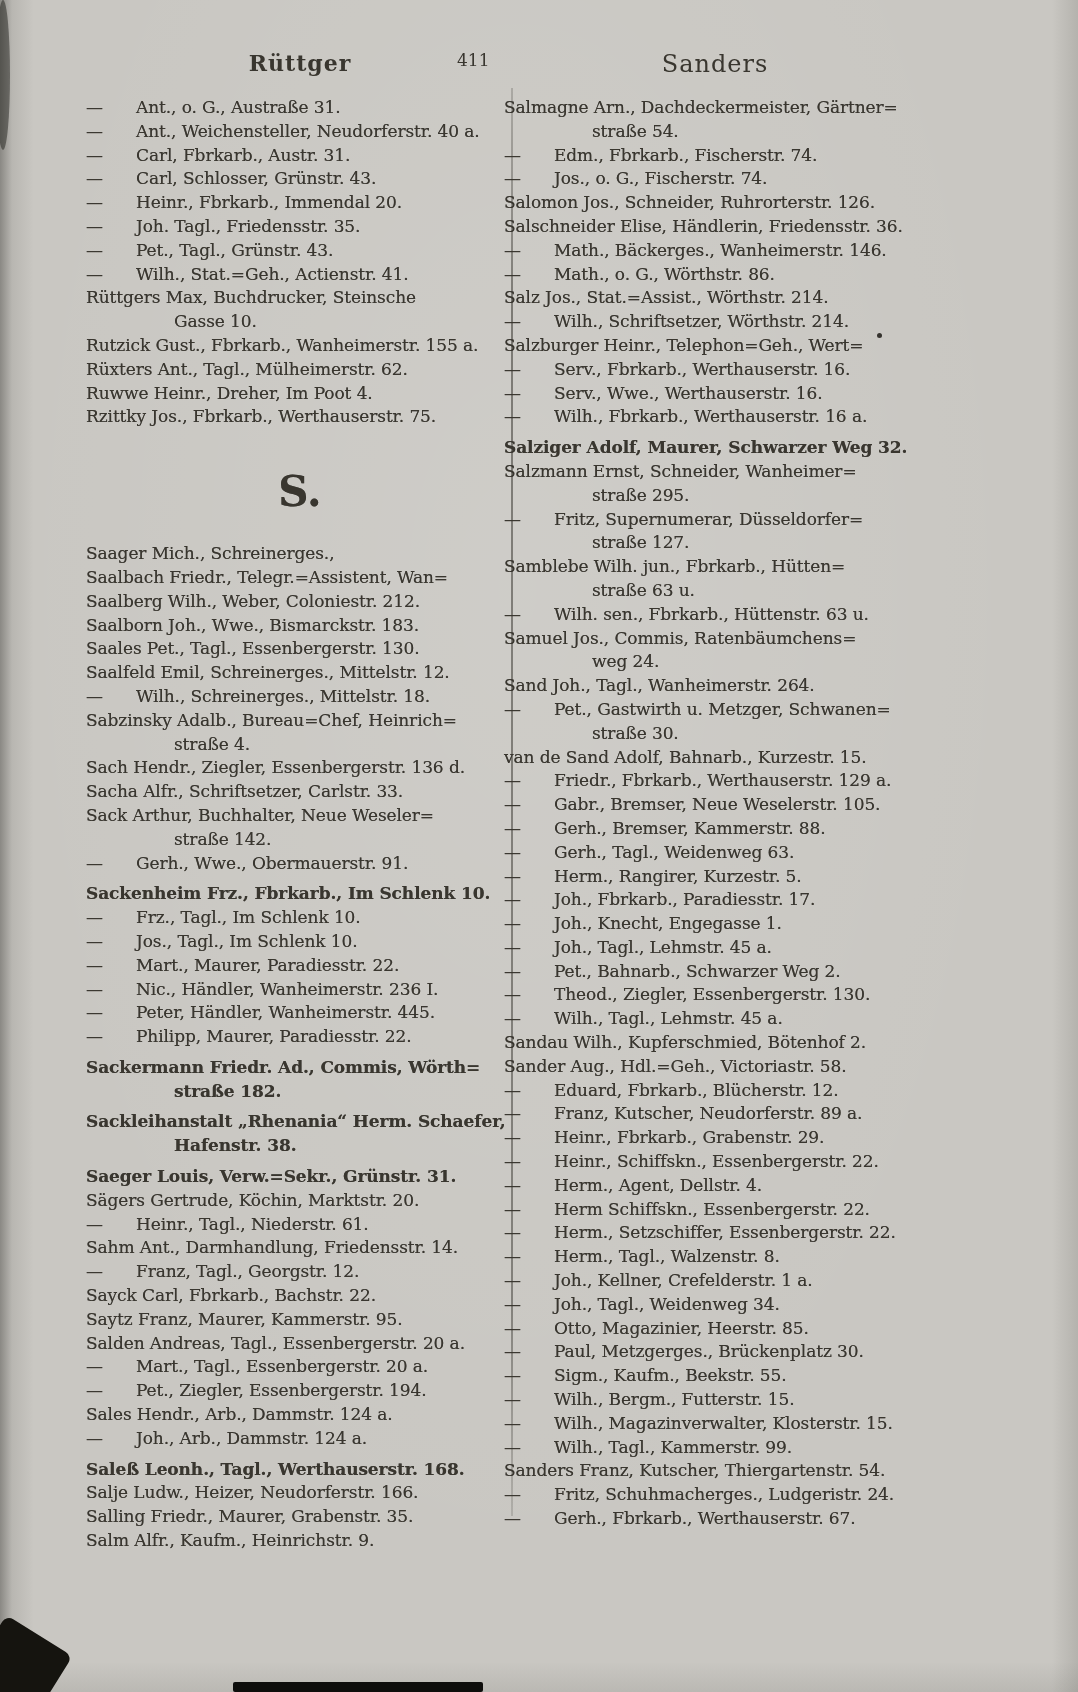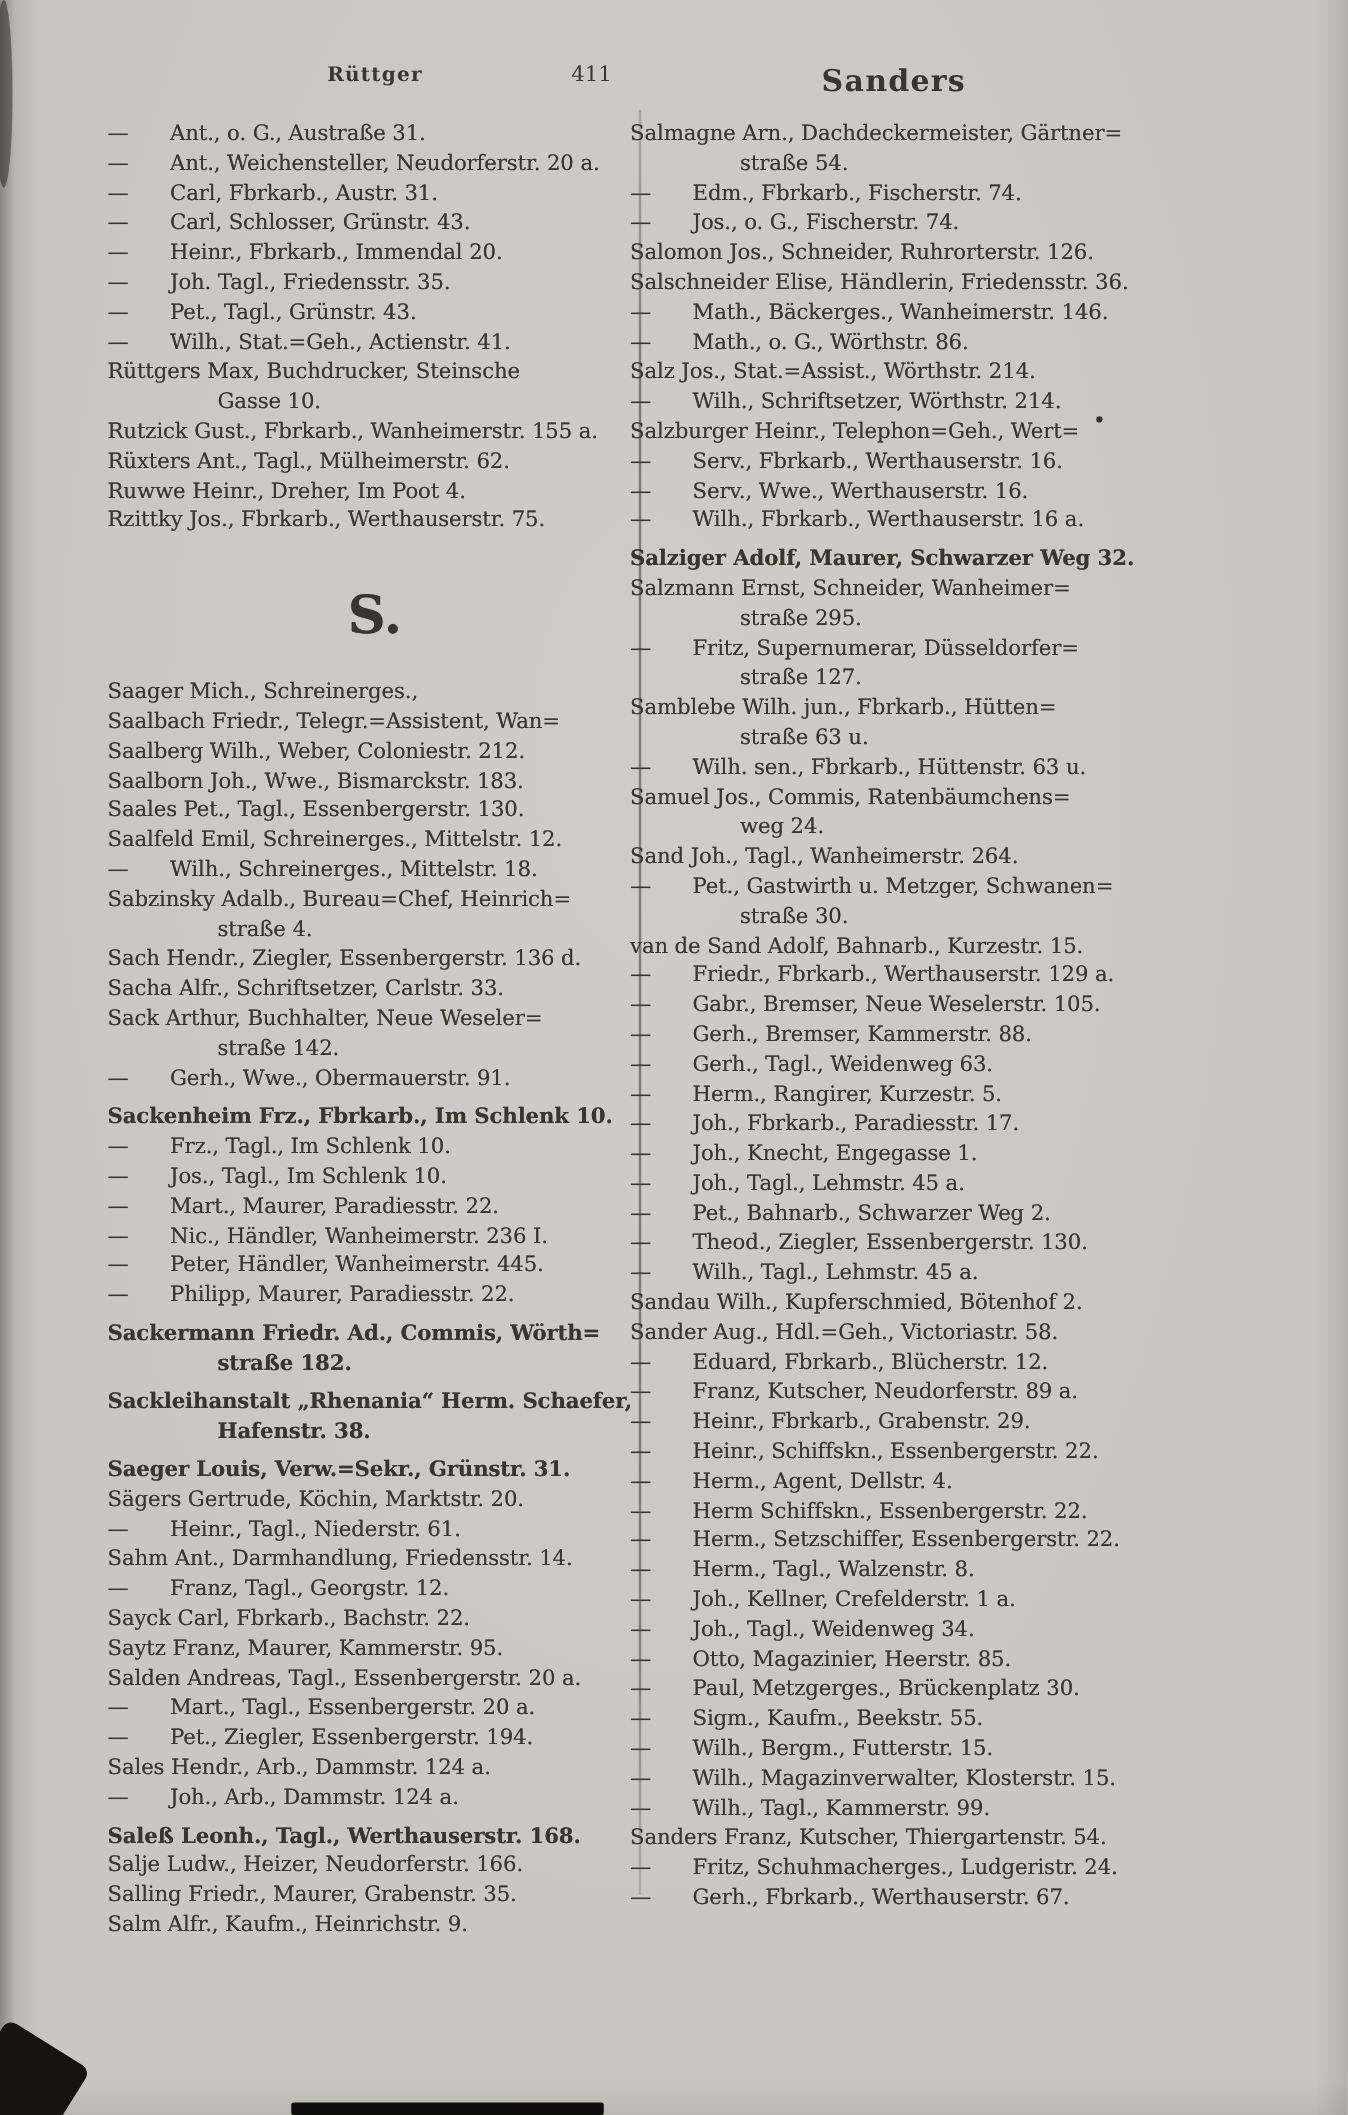--- a/index.html
+++ b/index.html
@@ -7,23 +7,23 @@
     position:relative;width:1078px;height:1692px;overflow:hidden;
     font-family:"DejaVu Serif", serif;color:#39362f;
     background:
       linear-gradient(90deg, rgba(35,34,30,.38) 0px, rgba(35,34,30,.10) 12px, rgba(35,34,30,0) 34px),
       linear-gradient(270deg, rgba(55,54,48,.14) 0px, rgba(55,54,48,0) 26px),
       linear-gradient(0deg, rgba(55,54,48,.10) 0px, rgba(55,54,48,0) 30px),
       radial-gradient(ellipse at 48% 35%, rgba(255,255,255,.10), rgba(0,0,0,0) 65%),
       #c9c7c2;
   }
   .header span{position:absolute;top:50px;display:block;}
-  .h-left{left:86px;width:428px;text-align:center;font-weight:bold;font-size:16px;letter-spacing:1px;}
+  .h-left{left:86px;width:428px;text-align:center;font-weight:bold;font-size:22px;letter-spacing:1px;}
   .h-num{left:457px;width:100px;text-align:left;font-size:17px;}
-  .h-right{left:560px;width:310px;text-align:center;font-weight:bold;font-size:24px;letter-spacing:1px;}
+  .h-right{left:560px;width:310px;text-align:center;font-weight:normal;font-size:24px;letter-spacing:1px;}
   .divider{position:absolute;left:511px;top:88px;width:1.5px;height:1428px;
     background:linear-gradient(180deg, rgba(70,68,62,.25), rgba(70,68,62,.6) 15%, rgba(70,68,62,.55) 85%, rgba(70,68,62,.2));}
   .col{position:absolute;top:96px;}
   .col-left{left:86px;width:428px;}
   .col-right{left:504px;width:462px;}
   .line{white-space:nowrap;line-height:23.8px;font-size:17px;letter-spacing:-0.1px;
     text-shadow:0 0 .5px rgba(30,28,24,.55);}
   .dash-line .ditto{display:inline-block;width:50px;}
   .wrap-line{padding-left:88px;}
   .entry.gap{margin-top:7px;font-weight:bold;}
@@ -47,21 +47,21 @@
   </div>
 
   <div class="divider"></div>
 
   <div class="col col-left">
     <div>
         <div class="entry">
           <div class="line dash-line"><span class="ditto">—</span><span>Ant., o. G., Austraße 31.</span></div>
         </div>
         <div class="entry">
-          <div class="line dash-line"><span class="ditto">—</span><span>Ant., Weichensteller, Neudorferstr. 20 a.</span></div>
+          <div class="line dash-line"><span class="ditto">—</span><span>Ant., Weichensteller, Neudorferstr. 40 a.</span></div>
         </div>
         <div class="entry">
           <div class="line dash-line"><span class="ditto">—</span><span>Carl, Fbrkarb., Austr. 31.</span></div>
         </div>
         <div class="entry">
           <div class="line dash-line"><span class="ditto">—</span><span>Carl, Schlosser, Grünstr. 43.</span></div>
         </div>
         <div class="entry">
           <div class="line dash-line"><span class="ditto">—</span><span>Heinr., Fbrkarb., Immendal 20.</span></div>
         </div>

